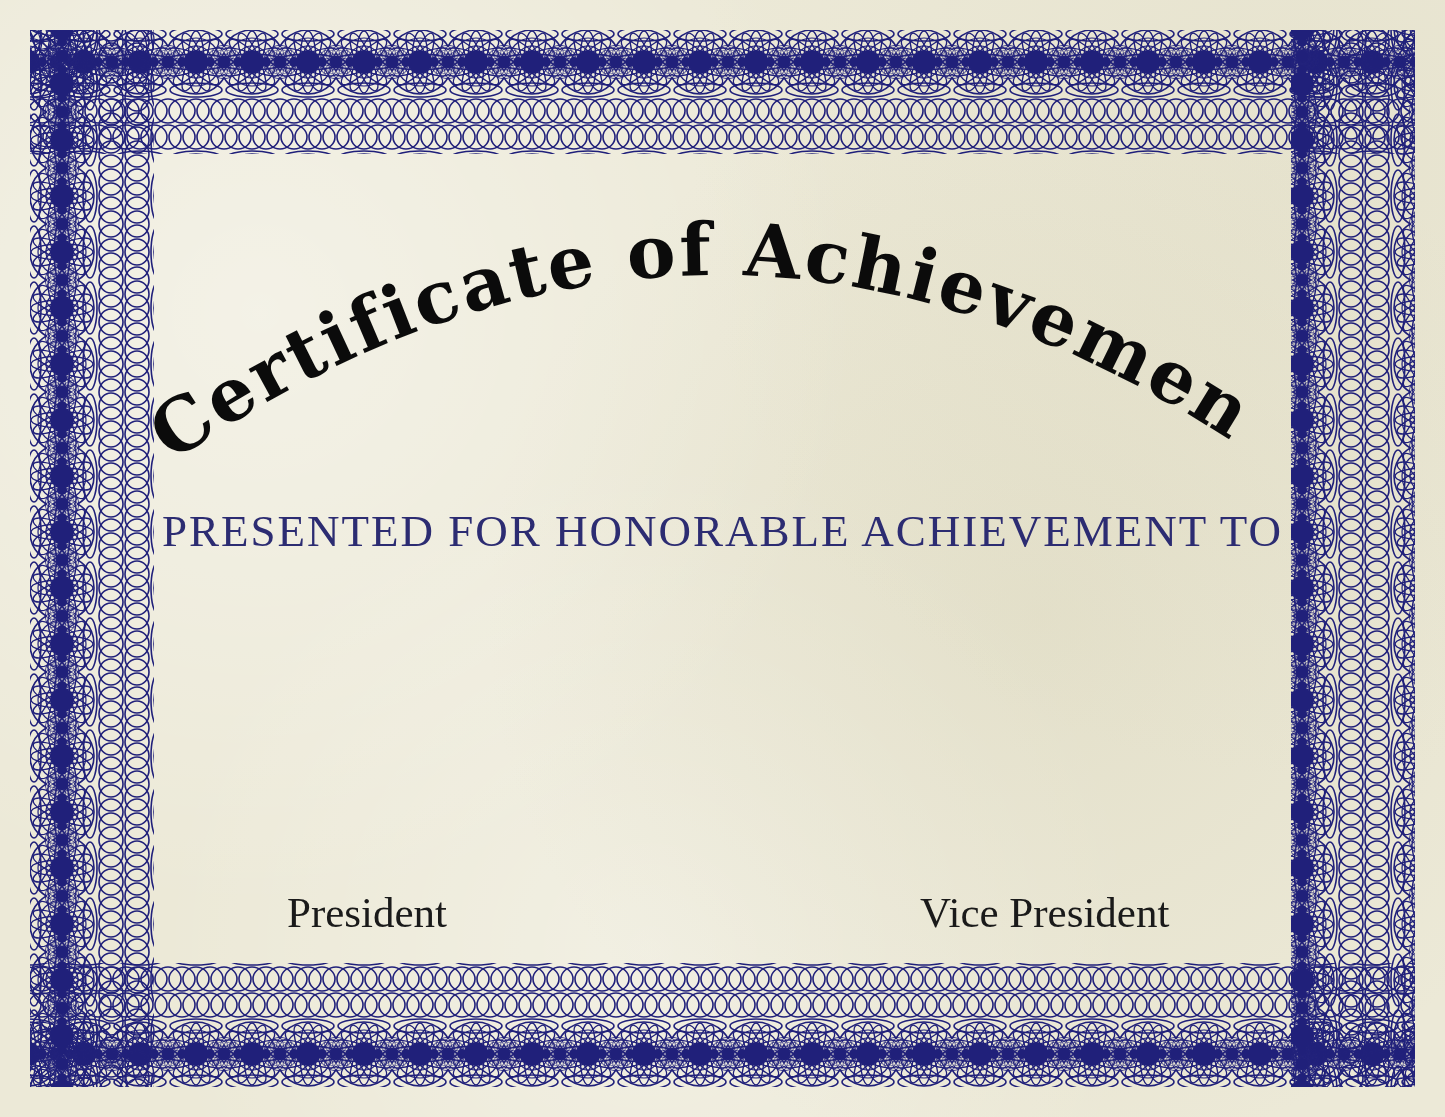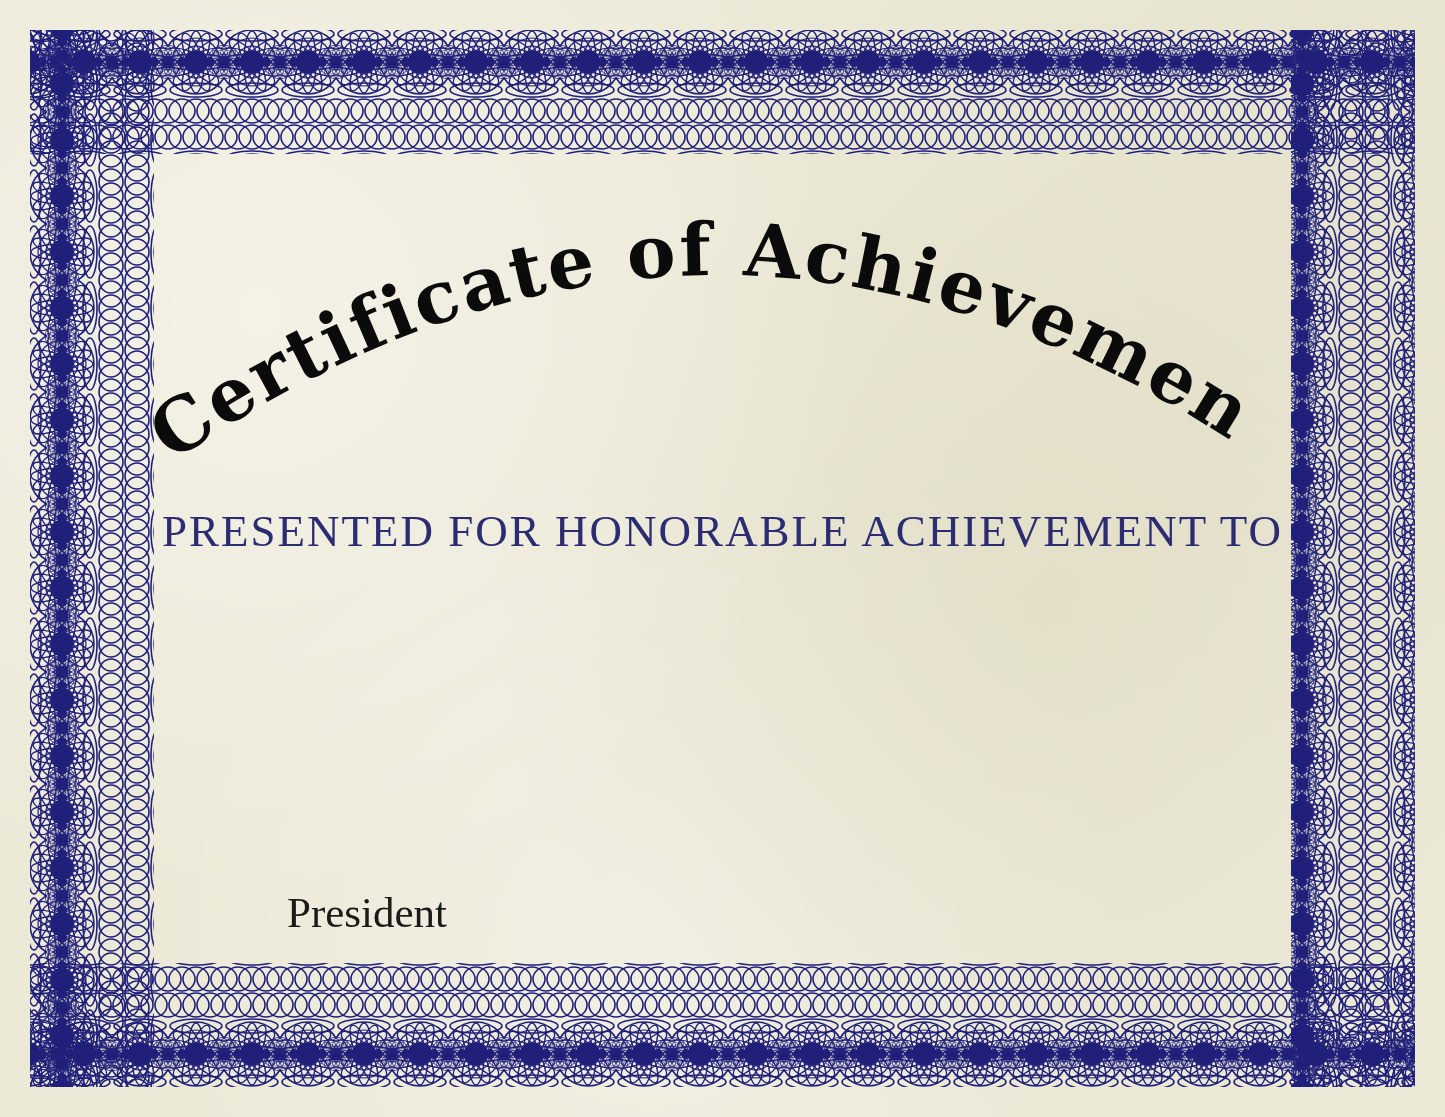--- a/index.html
+++ b/index.html
@@ -136,14 +136,15 @@
     <text font-family="DejaVu Serif, serif" font-weight="bold" font-size="73" fill="#0b0b0b" letter-spacing="3">
       <textPath href="#titleArc" startOffset="50%" text-anchor="middle">Certificate of Achievement</textPath>
     </text>
   </svg>
 
   <div class="centered-line navy-caps line2">PRESENTED FOR HONORABLE ACHIEVEMENT TO</div>
 
 
 
   <div class="signature-label signature-president">President</div>
+  <div class="signature-label signature-vice-president">Vice President</div>
 
 </div>
 
 </body></html>

